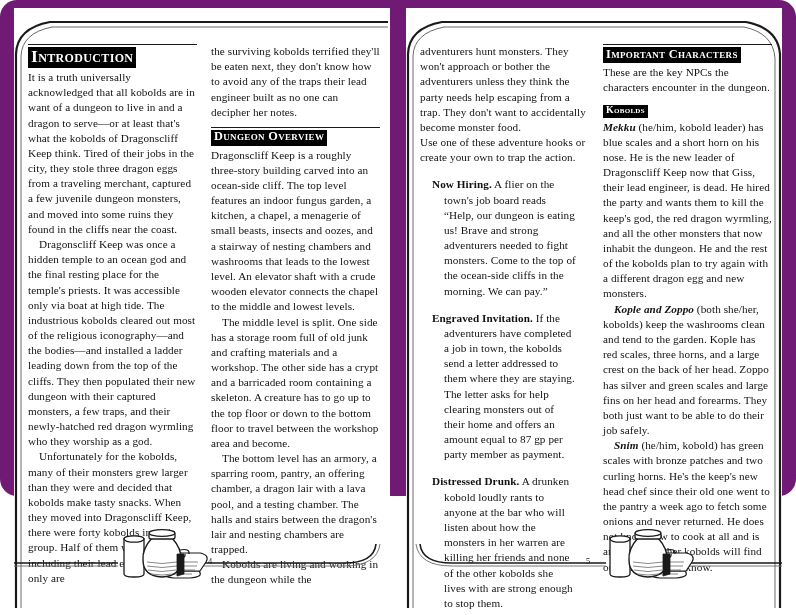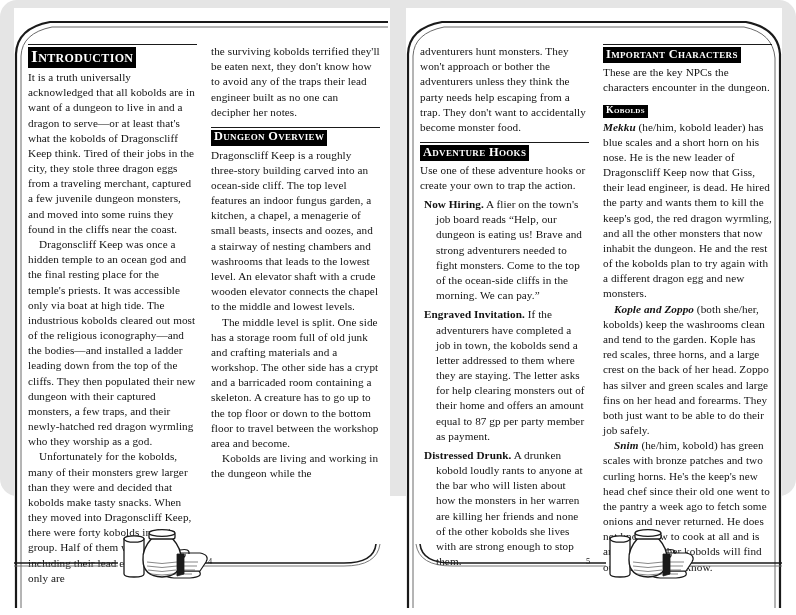--- a/index.html
+++ b/index.html
@@ -8,21 +8,21 @@
     width: 796px; height: 615px;
     background: #ffffff;
     font-family: "Liberation Serif", "DejaVu Serif", serif;
     overflow: hidden;
   }
 
   #spread {
     position: relative;
     width: 796px;
     height: 496px;
-    background: #e5e5e5;
+    background: #701a75;
     border-radius: 17px;
   }
 
   
   .page {
     position: absolute;
     top: 8px;
     height: 600px;
     background: #ffffff;
   }
@@ -57,21 +57,21 @@
   }
 
   .col p {
     margin: 0;
     text-indent: 11px;
   }
   .col p.noindent { text-indent: 0; }
 
   
   .col p.hook {
-    margin: 4px;
+    margin: 12px;
     padding-left: 12px;
     text-indent: -12px;
   }
   .col p.hook .lead {
     font-weight: bold;
   }
   .col p.npc .name {
     font-weight: bold;
     font-style: italic;
   }
@@ -151,20 +151,21 @@
       <div class="col">
         <p class="noindent">the surviving kobolds terrified they'll be eaten next, they don't know how to avoid any of the traps their lead engineer built as no one can decipher her notes.</p>
 
         <div class="heading h2">
           <div class="rule"></div>
           <span class="bar">Dungeon Overview</span>
         </div>
 
         <p class="noindent">Dragonscliff Keep is a roughly three-story building carved into an ocean-side cliff. The top level features an indoor fungus garden, a kitchen, a chapel, a menagerie of small beasts, insects and oozes, and a stairway of nesting chambers and washrooms that leads to the lowest level. An elevator shaft with a crude wooden elevator connects the chapel to the middle and lowest levels.</p>
         <p>The middle level is split. One side has a storage room full of old junk and crafting materials and a workshop. The other side has a crypt and a barricaded room containing a skeleton. A creature has to go up to the top floor or down to the bottom floor to travel between the workshop area and become.</p>
+        <p>The bottom level has an armory, a sparring room, pantry, an offering chamber, a dragon lair with a lava pool, and a testing chamber. The halls and stairs between the dragon's lair and nesting chambers are trapped.</p>
         <p>Kobolds are living and working in the dungeon while the</p>
       </div>
     </div>
 
     <div class="footer">
       <svg viewBox="0 0 376 66" preserveAspectRatio="none" aria-hidden="true">
 
         <line x1="0" y1="47" x2="104" y2="47" stroke="#1a1a1a" stroke-width="1.6"></line>
         <line x1="0" y1="50" x2="104" y2="50" stroke="#6a6a6a" stroke-width="0.9"></line>
         <line x1="176" y1="47" x2="330" y2="47" stroke="#1a1a1a" stroke-width="1.6"></line>
@@ -212,24 +213,20 @@
       <svg viewBox="0 0 376 600" preserveAspectRatio="none" aria-hidden="true">
         <path d="M 2 600 L 2 46 Q 3 20 36 14 L 340 14 Q 372 20 374 46 L 374 600" fill="none" stroke="#1a1a1a" stroke-width="2.2"></path>
         <path d="M 7 600 L 7 48 Q 8 25 38 19 L 338 19 Q 367 25 369 50 L 369 600" fill="none" stroke="#6a6a6a" stroke-width="1"></path>
       </svg>
     </div>
 
     <div class="cols">
       <div class="col">
         <p class="noindent">adventurers hunt monsters. They won't approach or bother the adventurers unless they think the party needs help escaping from a trap. They don't want to accidentally become monster food.</p>
 
-        <div class="heading h2">
-          <div class="rule"></div>
-          <span class="bar">Adventure Hooks</span>
-        </div>
 
         <p class="noindent">Use one of these adventure hooks or create your own to trap the action.</p>
 
         <p class="hook"><span class="lead">Now Hiring.</span><span> A flier on the town's job board reads “Help, our dungeon is eating us! Brave and strong adventurers needed to fight monsters. Come to the top of the ocean-side cliffs in the morning. We can pay.”</span></p>
 
         <p class="hook"><span class="lead">Engraved Invitation.</span><span> If the adventurers have completed a job in town, the kobolds send a letter addressed to them where they are staying. The letter asks for help clearing monsters out of their home and offers an amount equal to 87 gp per party member as payment.</span></p>
 
         <p class="hook"><span class="lead">Distressed Drunk.</span><span> A drunken kobold loudly rants to anyone at the bar who will listen about how the monsters in her warren are killing her friends and none of the other kobolds she lives with are strong enough to stop them.</span></p>
       </div>
 

